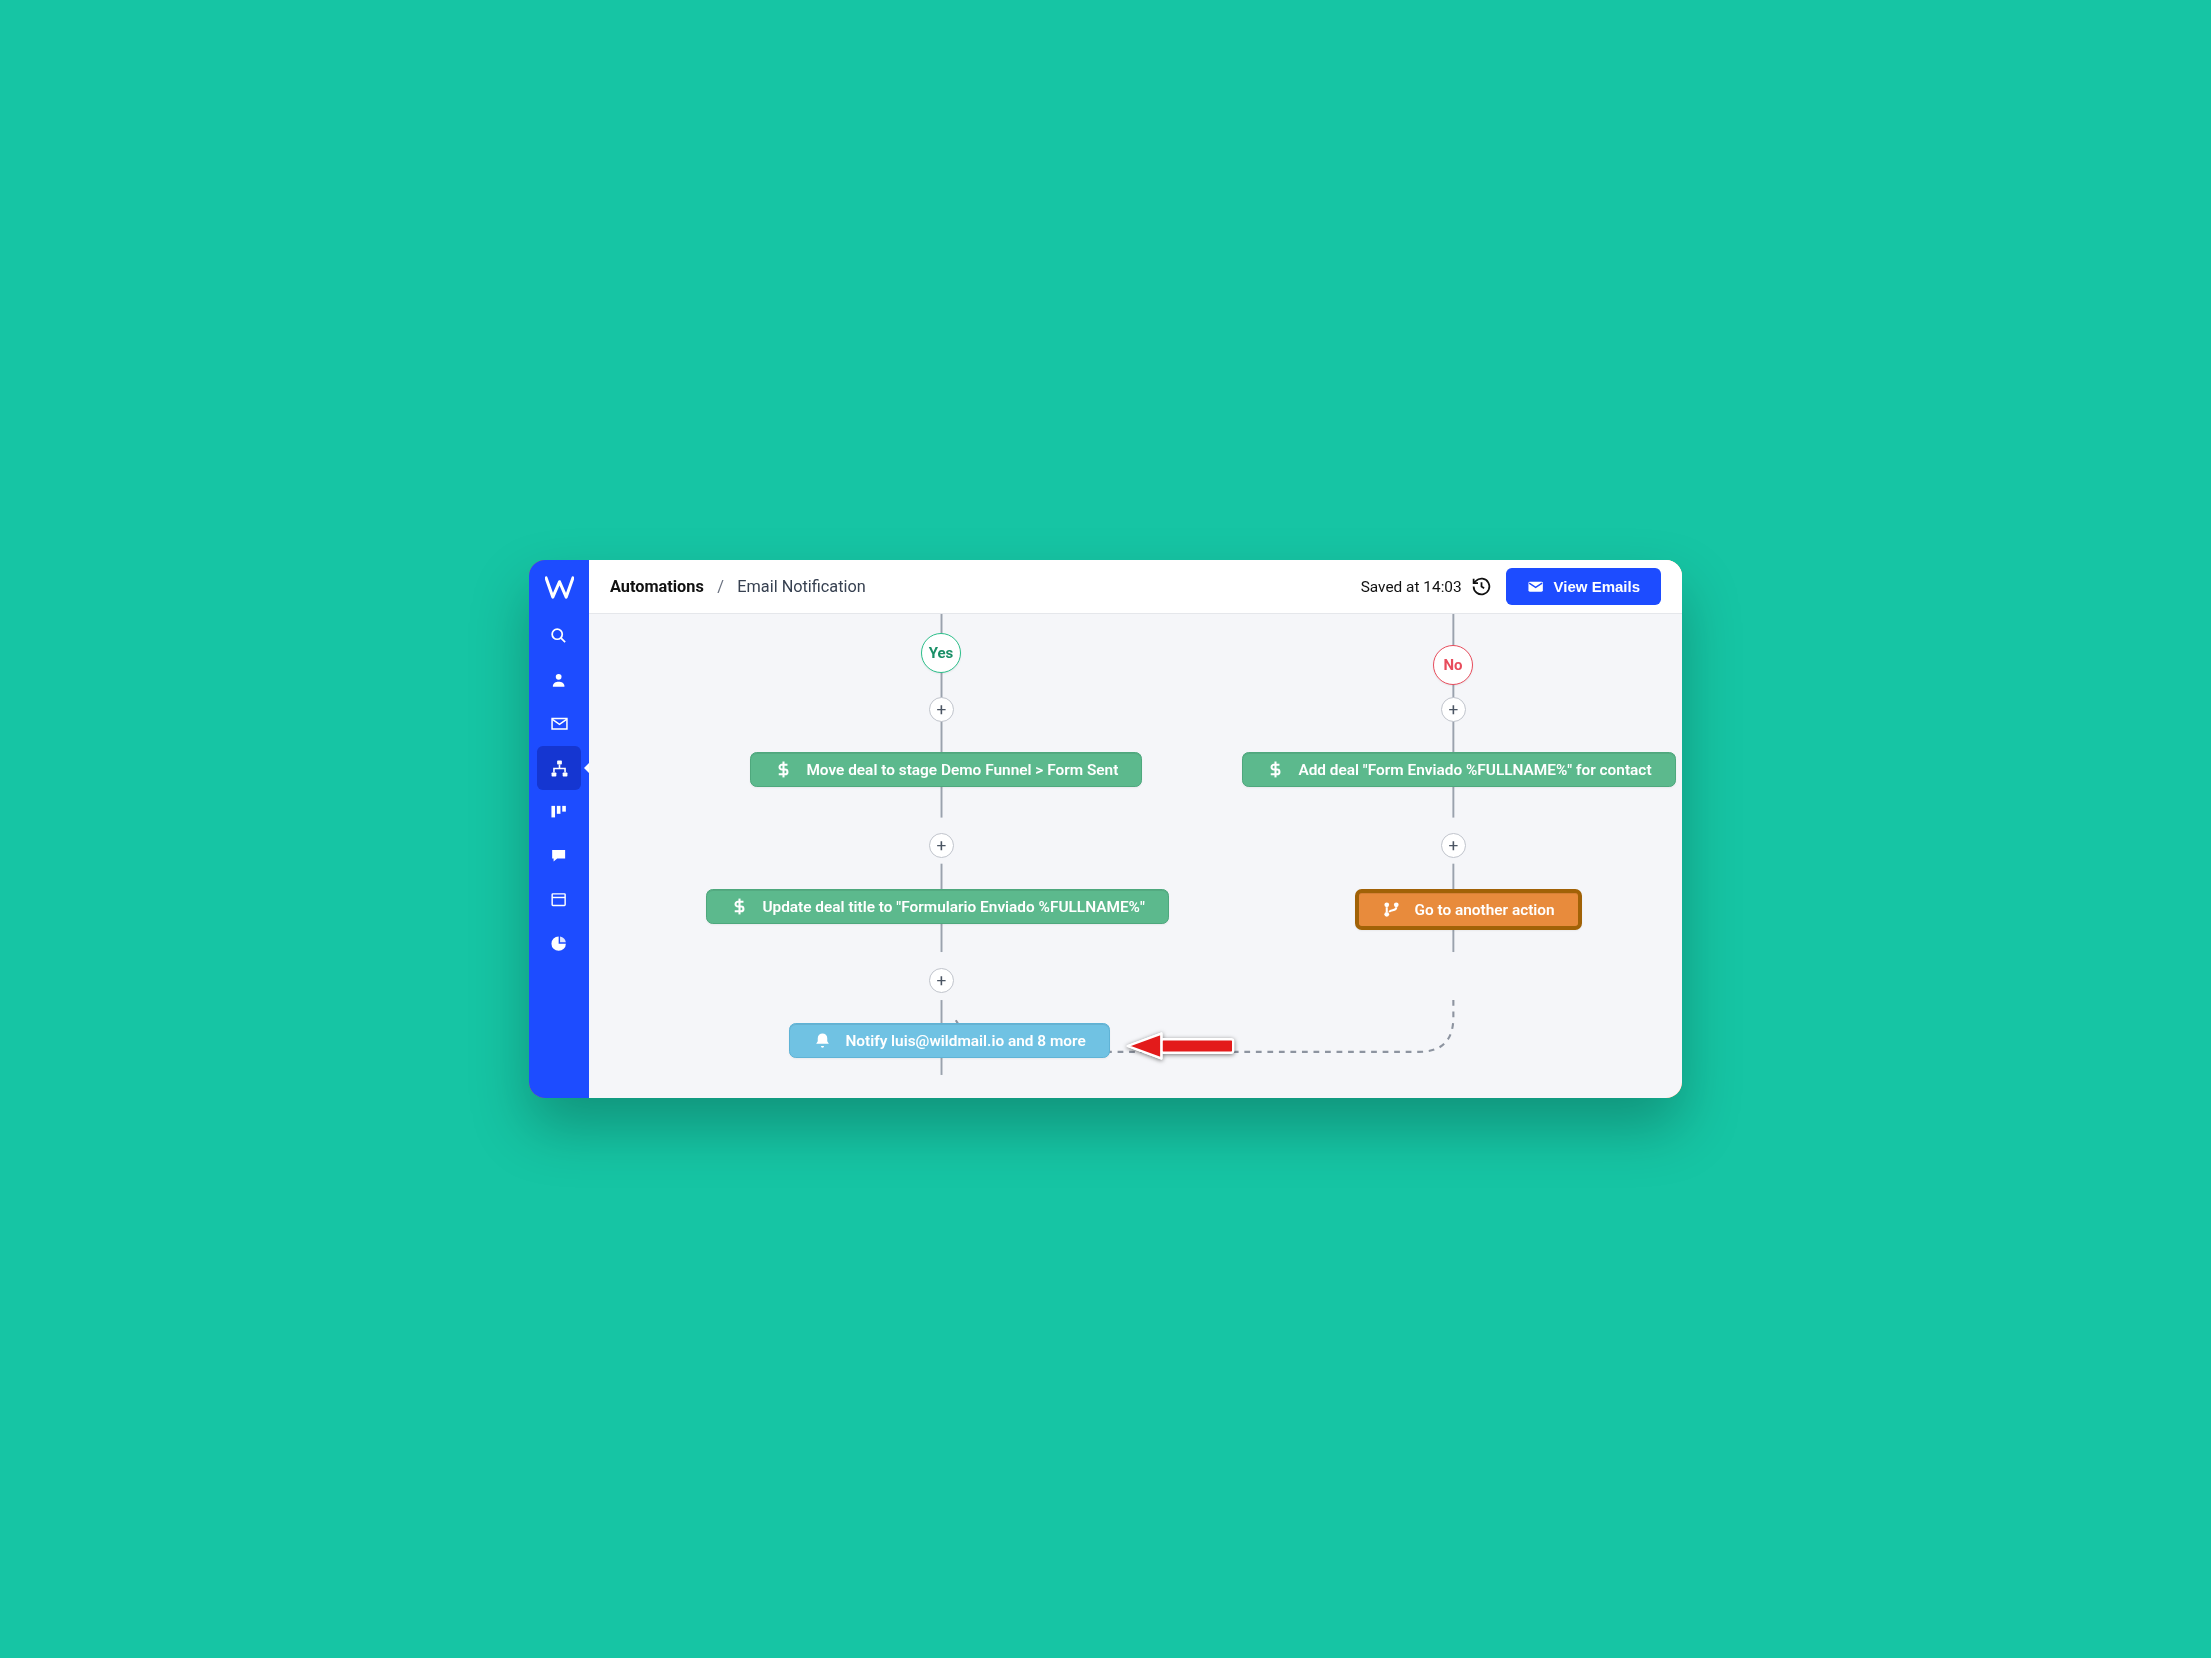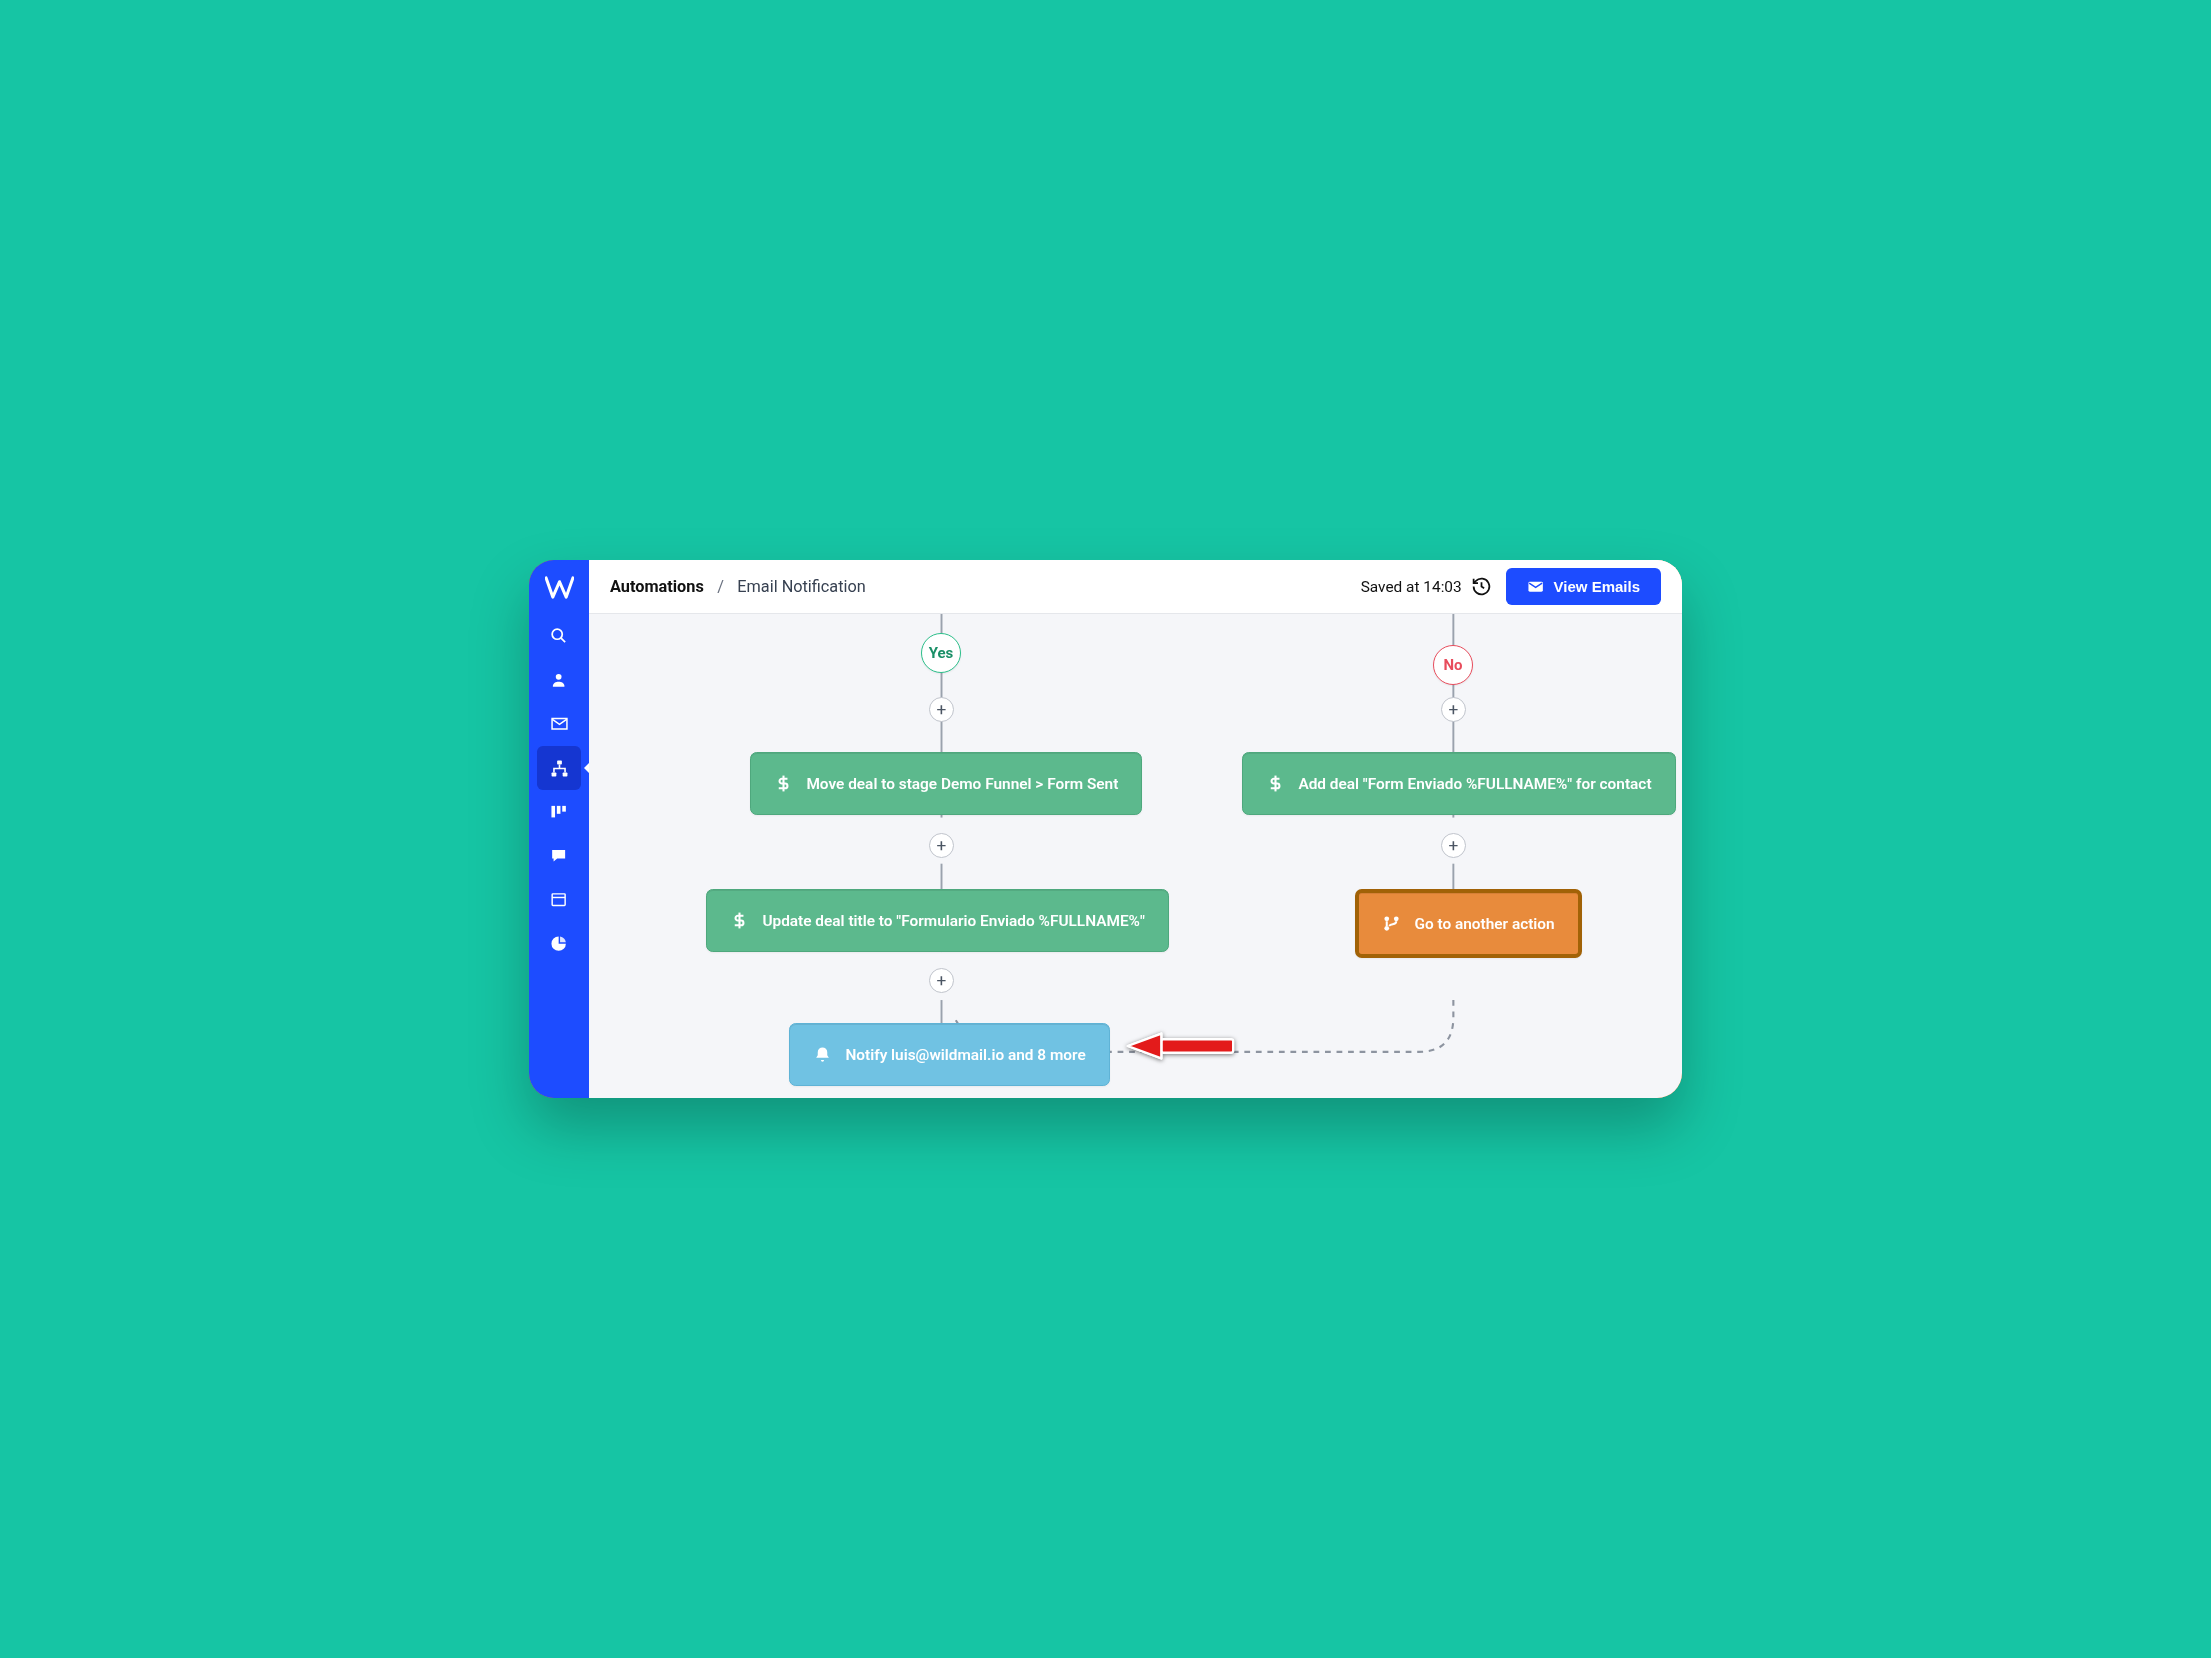--- a/index.html
+++ b/index.html
@@ -11,21 +11,21 @@
     display: flex;
     align-items: center;
     justify-content: center;
     min-height: 922px;
     padding: 38px;
   }
   .window {
     width: 1153px;
     height: 538px;
     background: #f97316;
-    border-radius: 25px;
+    border-radius: 16px;
     box-shadow: 0 29px 58px rgba(0,0,0,0.25);
     display: flex;
     overflow: hidden;
     position: relative;
   }
   .sidebar {
     width: 60px;
     background: #1d4cff;
     display: flex;
     flex-direction: column;
@@ -108,21 +108,21 @@
     width:25px; height:25px; border-radius:50%;
     background:#fff; border:1px solid #c0c4cc;
     display:flex; align-items:center; justify-content:center;
     color:#4b5563; font-size:17.3px; line-height:1;
     cursor:pointer;
   }
 
   .node {
     position:absolute;
     display:flex; align-items:center; gap:13.4px;
-    padding: 21px 23px;
+    padding: 7px 23px;
     border-radius:6.7px;
     color:#fff; font-weight:600; font-size:15.4px;
     cursor:pointer;
     white-space:nowrap;
     box-shadow: 0 1px 0 rgba(0,0,0,0.08) inset, 0 1px 1.9px rgba(0,0,0,0.05);
   }
   .node.green { background:#5cb98d; border:1px solid #4ea87d; }
   .node.orange{ background:#e88b3c; border:4px solid #a16207; }
   .node.blue  { background:#70c2e3; border:1px solid #5fb3d6; }
 

